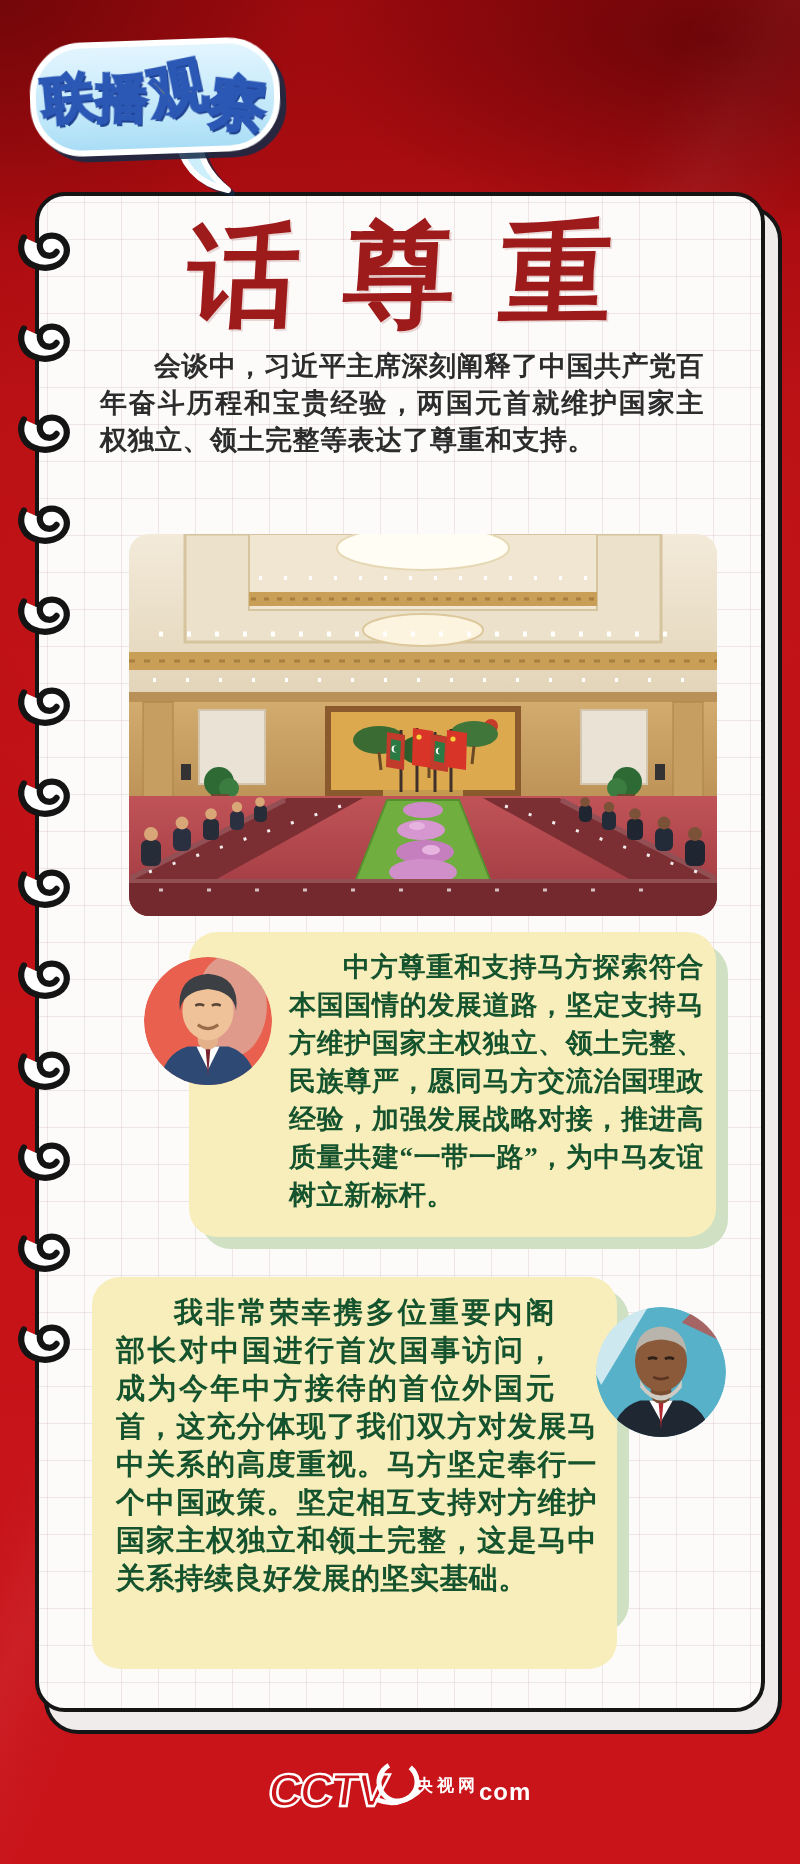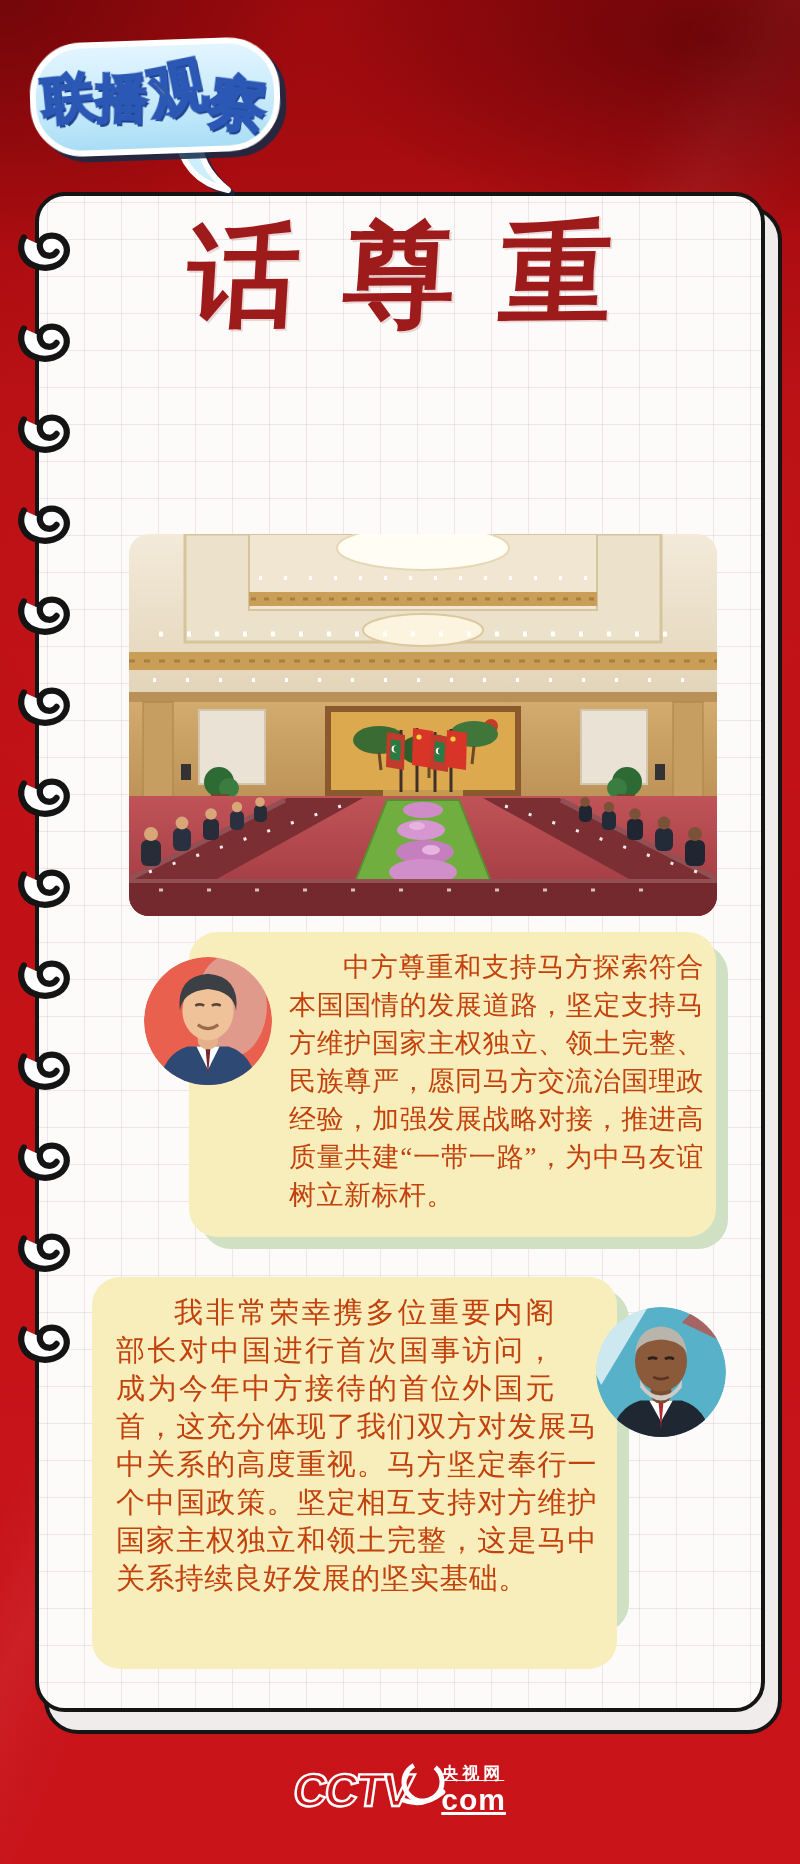--- a/index.html
+++ b/index.html
@@ -70,21 +70,21 @@
   }
   .photo{
     position:absolute;left:90px;top:338px;width:588px;height:382px;
     border-radius:20px;overflow:hidden;
   }
   .photo svg{display:block;}
 
   
   .q-shadow{position:absolute;background:#cfe0c3;border-radius:30px;}
   .q-bubble{position:absolute;background:#f8eebb;border-radius:28px;}
-  .q-text{position:absolute;margin:0;font-weight:normal;color:#c2410c;text-align:justify;text-indent:2em;}
+  .q-text{position:absolute;margin:0;font-weight:bold;color:#14532d;text-align:justify;text-indent:2em;}
   .q1-shadow{left:162px;top:748px;width:527px;height:305px;}
   .q1{left:150px;top:736px;width:527px;height:305px;}
   .q1 .q-text{left:100px;top:16px;width:415px;font-size:27px;line-height:38px;letter-spacing:.5px;}
   .q2-shadow{left:65px;top:1093px;width:525px;height:344px;}
   .q2{left:53px;top:1081px;width:525px;height:392px;}
   .q2 .q-text{left:24px;top:16px;width:481px;font-size:29px;line-height:38px;letter-spacing:.4px;}
   .q2-spacer{float:right;width:42px;height:80px;}
 
   .avatar{position:absolute;border-radius:50%;overflow:hidden;z-index:3;}
   .avatar svg{display:block;}
@@ -98,41 +98,42 @@
     font-family:"Liberation Sans","DejaVu Sans",sans-serif;color:#fff;
   }
   .cctv-text{
     font-size:46px;font-weight:900;letter-spacing:-2px;
     transform:skewX(-8deg);line-height:1;
   }
   @supports (-webkit-text-stroke: 2px #fff){
     .cctv-text{color:transparent;-webkit-text-stroke:2.4px #fff;}
   }
   .logo-ring{margin:0 -10px 0 -16px;transform:translateY(-6px);}
-  .logo-right{display:flex;flex-direction:column;line-height:1;text-decoration:underline;}
+  .logo-right{display:flex;line-height:1;}
   .logo-cn{font-size:17px;letter-spacing:4px;font-weight:bold;}
-  .logo-com{font-size:30px;font-weight:700;letter-spacing:1px;margin-top:3px;}
+  .logo-com{font-size:24px;font-weight:700;letter-spacing:1px;margin-top:3px;}
 </style>
 </head>
 <body>
 
 <div class="page">
 
   <svg width="0" height="0" style="position:absolute">
     <symbol id="ring" viewBox="0 0 60 52">
       <path d="M8 14 C2 24 6 38 18 43 C32 49 48 44 52 32 C55 22 48 12 37 12 C27 12 22 20 26 28 C29 34 38 35 42 29" fill="#ffffff" stroke="#141414" stroke-width="6.5" stroke-linecap="round" stroke-linejoin="round"></path>
     </symbol>
   </svg>
 
   <div class="card-under"></div>
 
   <div class="card">
 
     <div class="note-title">话尊重</div>
 
+    <p class="intro">会谈中，习近平主席深刻阐释了中国共产党百年奋斗历程和宝贵经验，两国元首就维护国家主权独立、领土完整等表达了尊重和支持。</p>
 
     <div class="photo">
       <svg viewBox="0 0 588 382" width="588" height="382">
         <defs>
           <linearGradient id="ceil" x1="0" y1="0" x2="0" y2="1">
               <stop offset="0" stop-color="#f3ead9"></stop>
               <stop offset="1" stop-color="#e2d4b8"></stop>
             </linearGradient>
           <linearGradient id="floor" x1="0" y1="0" x2="0" y2="1">
               <stop offset="0" stop-color="#c05358"></stop>

